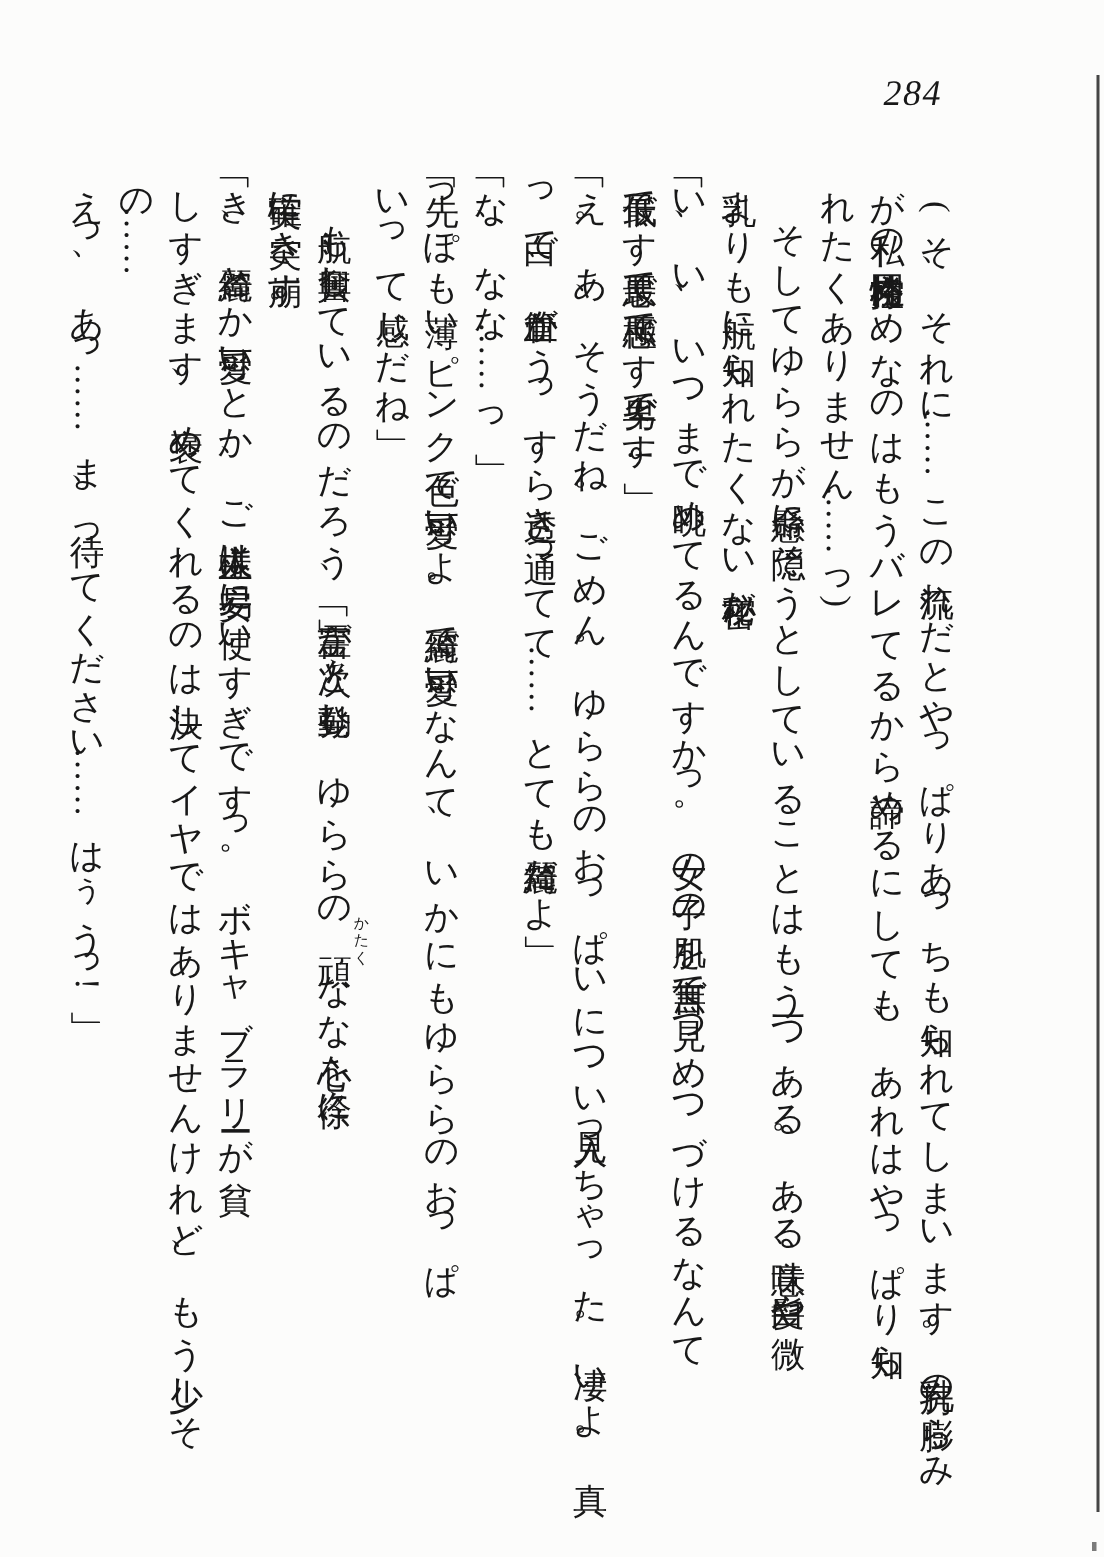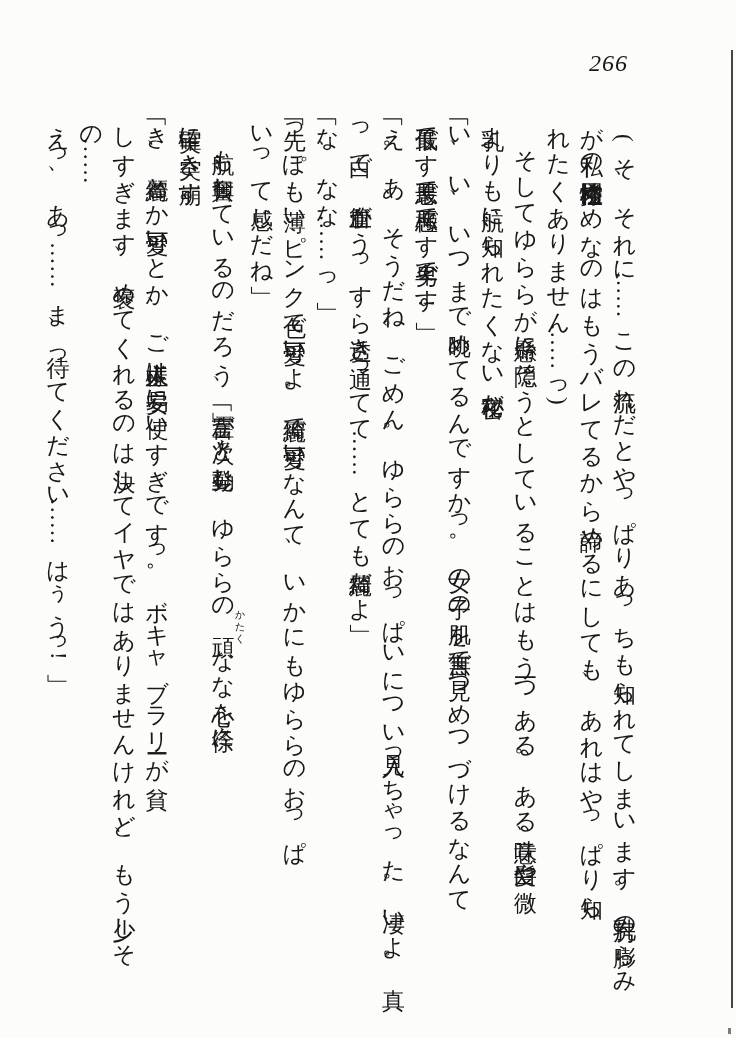--- a/index.html
+++ b/index.html
@@ -71,21 +71,21 @@
   ruby rt {
     font-size: 10px;
     letter-spacing: 0;
     color: var(--ink, #181818);
   }
 </style>
 </head>
 <body>
 
 <div class="book-page">
-  <div class="page-number">266</div>
+  <div class="page-number">284</div>
 
   <div class="text-block">
       <div class="text-line indent">(そ、それに……この流れだとやっぱりあっちも知られてしまいます。乳房の膨らみ</div>
       <div class="text-line">が私の性格同様控えめなのはもうバレてるから諦めるにしても、あれはやっぱり知ら</div>
       <div class="text-line">れたくありません……っ)</div>
       <div class="text-line indent">そしてゆららが懸命に隠そうとしていることはもう一つある。ある意味、白髪や微</div>
       <div class="text-line">乳よりも航に知られたくない秘密だ。</div>
       <div class="text-line">「い、い、いつまで眺めてるんですかっ。女の子の肌を無言で見つめつづけるなんて</div>
       <div class="text-line">最低です最悪で極悪です卑劣です!」</div>
       <div class="text-line">「え。あ、そうだね。ごめん。ゆららのおっぱいについ見入っちゃった。凄いよ。真</div>

